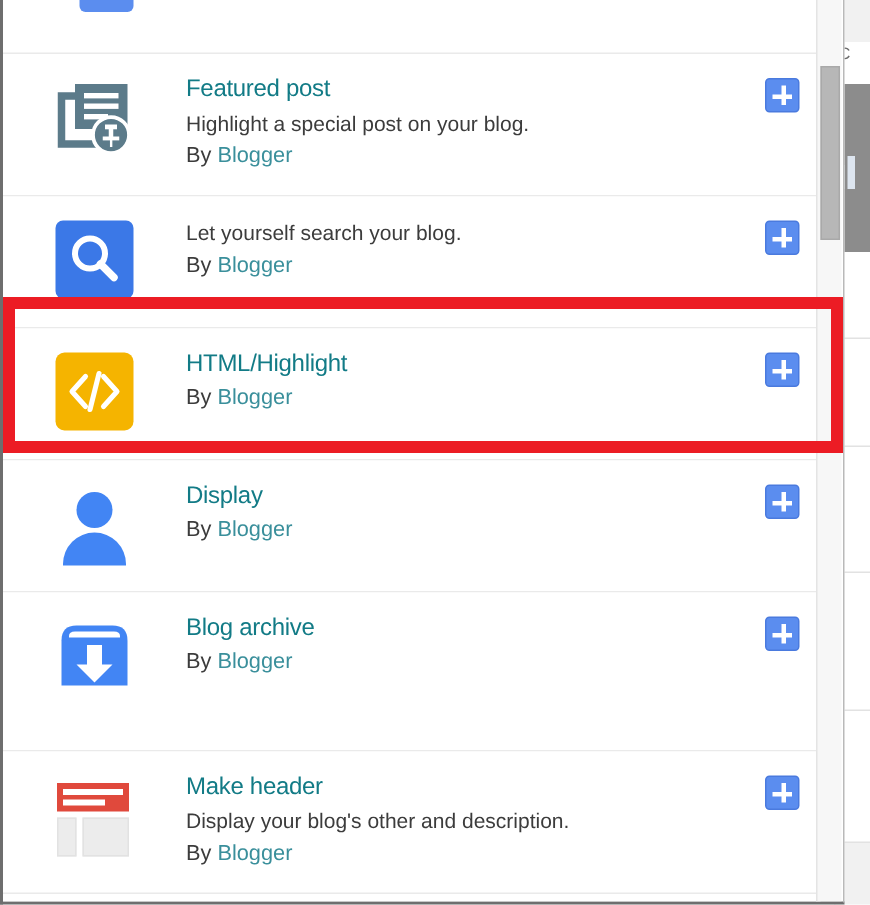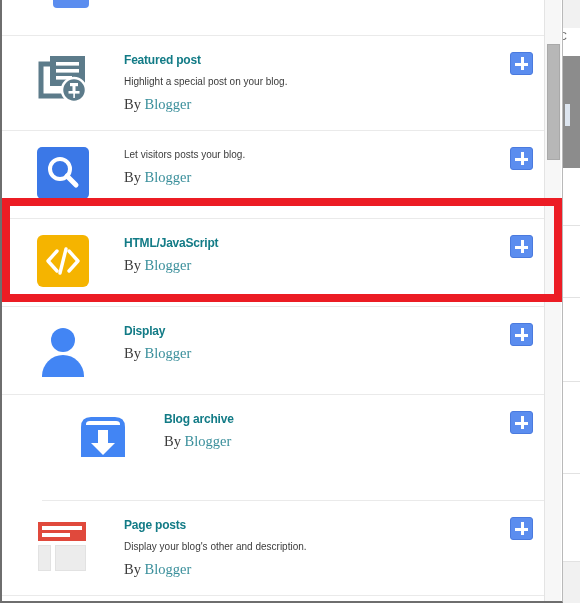--- a/index.html
+++ b/index.html
@@ -79,56 +79,55 @@
   
   .gadget-row {
     position: relative;
     display: flex;
     align-items: flex-start;
     padding: 14px 0 16px 0;
     border-bottom: 1px solid #eaeaea;
     min-height: 88px;
     background: #ffffff;
   }
-  .gadget-row.tall { min-height: 106px; margin-left: 40px; }
+  .gadget-row.tall { min-height: 106px; }
 
   .icon-cell {
     width: 122px;
     flex: 0 0 122px;
     display: flex;
     justify-content: center;
     padding-top: 2px;
   }
   .icon-box {
     width: 52px; height: 52px;
     position: relative;
   }
 
   .text-cell { flex: 1 1 auto; padding-right: 60px; min-width: 0; }
 
   .g-title {
-    font-size: 12px;
-    font-weight: bold;
+    font-size: 16px;
+    font-weight: normal;
     color: #127b86;
     line-height: 20px;
     margin: 0 0 2px 0;
     letter-spacing: -0.2px;
   }
   .g-desc {
-    font-size: 10px;
+    font-size: 14px;
     color: #3c3c3c;
     line-height: 20px;
     margin: 0 0 2px 0;
   }
   .g-by {
     font-size: 14.5px;
     color: #3c3c3c;
     line-height: 20px;
     margin: 0;
-    font-family: Liberation Serif, serif;
   }
   .g-by .author {
     color: #3a8f9b;
   }
 
   .add-cell {
     position: absolute;
     right: 14px;
     top: 16px;
   }
@@ -291,41 +290,41 @@
         <div class="icon-cell">
           <div class="icon-box">
             <span class="ic-search"></span>
             <svg width="52" height="52" viewBox="0 0 52 52" style="position:absolute;left:0;top:0;">
               <circle cx="23" cy="22" r="10" fill="none" stroke="#ffffff" stroke-width="4"></circle>
               <line x1="30" y1="29" x2="39" y2="38" stroke="#ffffff" stroke-width="5" stroke-linecap="round"></line>
             </svg>
           </div>
         </div>
         <div class="text-cell">
-          <div class="g-desc">Let visitors posts your blog.</div>
+          <div class="g-desc">Let yourself search your blog.</div>
           <div class="g-by"><span>By </span><span class="author">Blogger</span></div>
         </div>
         <div class="add-cell">
           <div class="add-btn"></div>
         </div>
       </div>
 
       <div class="gadget-row">
         <div class="icon-cell">
           <div class="icon-box">
             <span style="position:absolute;left:0;top:0;width:52px;height:52px;border-radius:6px;background:#f5b400;"></span>
             <svg width="52" height="52" viewBox="0 0 52 52" style="position:absolute;left:0;top:0;">
               <polyline points="20,16 11,26 20,36" fill="none" stroke="#ffffff" stroke-width="3.4" stroke-linecap="round" stroke-linejoin="round"></polyline>
               <polyline points="32,16 41,26 32,36" fill="none" stroke="#ffffff" stroke-width="3.4" stroke-linecap="round" stroke-linejoin="round"></polyline>
               <line x1="29" y1="14" x2="23" y2="38" stroke="#ffffff" stroke-width="3.4" stroke-linecap="round"></line>
             </svg>
           </div>
         </div>
         <div class="text-cell">
-          <div class="g-title">HTML/JavaScript</div>
+          <div class="g-title">HTML/Highlight</div>
           <div class="g-by"><span>By </span><span class="author">Blogger</span></div>
         </div>
         <div class="add-cell">
           <div class="add-btn"></div>
         </div>
       </div>
 
       <div class="gadget-row">
         <div class="icon-cell">
           <div class="icon-box">
@@ -369,21 +368,21 @@
           <div class="icon-box">
             <span class="ic-ph-bar">
               <i class="l1"></i>
               <i class="l2"></i>
             </span>
             <span class="ic-ph-colL"></span>
             <span class="ic-ph-colR"></span>
           </div>
         </div>
         <div class="text-cell">
-          <div class="g-title">Page posts</div>
+          <div class="g-title">Make header</div>
           <div class="g-desc">Display your blog's other and description.</div>
           <div class="g-by"><span>By </span><span class="author">Blogger</span></div>
         </div>
         <div class="add-cell">
           <div class="add-btn"></div>
         </div>
       </div>
 
     </div>
   </div>

